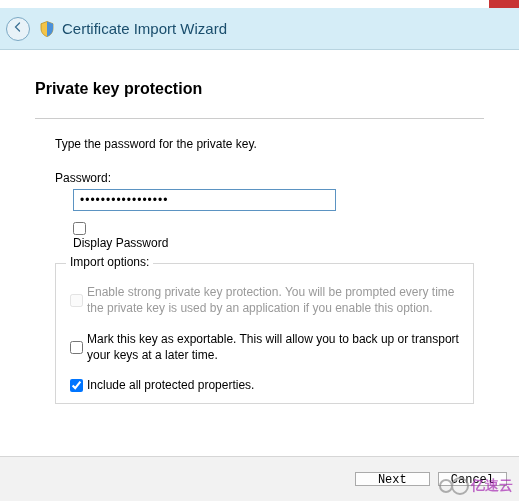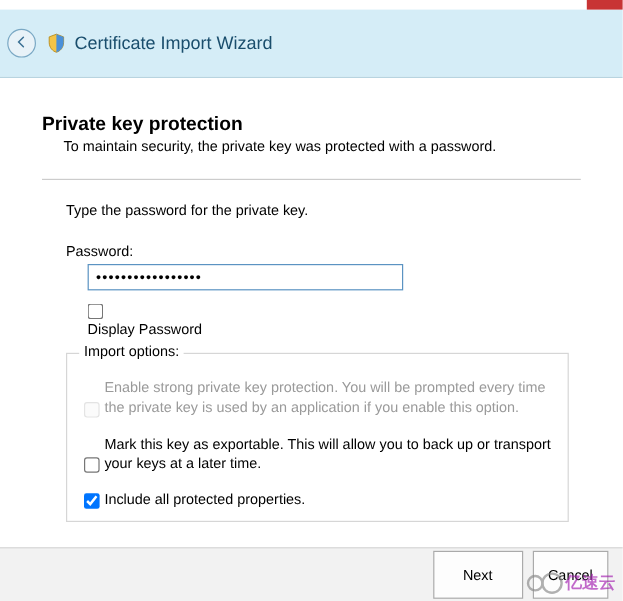--- a/index.html
+++ b/index.html
@@ -13,21 +13,21 @@
       position: relative;
     }
     .top-red {
       position: absolute;
       top: 0; right: 0;
       width: 30px; height: 8px;
       background: #c83434;
     }
     .header {
       background: linear-gradient(to bottom, #d5edf7, #d5edf7);
-      height: 57px;
+      height: 42px;
       display: flex;
       align-items: center;
       padding: 0 6px;
       border-bottom: 1px solid #b8d4e0;
       margin-top: 8px;
     }
     .back-btn {
       width: 24px; height: 24px;
       border: 1px solid #7aa8c4;
       border-radius: 50%;
@@ -114,21 +114,21 @@
     .options-legend {
       position: absolute;
       top: -9px;
       left: 10px;
       background: #fff;
       padding: 0 4px;
       font-size: 12px;
     }
     .opt-row {
       display: flex;
-      align-items: flex-end;
+      align-items: center;
       margin-bottom: 14px;
     }
     .opt-row:last-child { margin-bottom: 4px; }
     .opt-row input[type="checkbox"] {
       width: 13px; height: 13px;
       margin-right: 4px;
       margin-top: 1px;
       flex-shrink: 0;
     }
     .opt-row.disabled .chk-label { color: #9a9a9a; }
@@ -140,24 +140,24 @@
       border-top: 1px solid #d6d6d6;
       background: #f2f2f2;
       display: flex;
       justify-content: flex-end;
       align-items: center;
       padding-right: 12px;
       gap: 8px;
     }
     .btn {
       min-width: 75px;
-      height: 40px;
+      height: 14px;
       border: 1px solid #aaa;
       background: #fdfdfd;
-      font-family: Liberation Sans, sans-serif;
+      font-family: Liberation Mono, monospace;
       font-size: 12px;
       cursor: pointer;
       padding: 0 12px;
     }
     .watermark {
       position: absolute;
       right: 6px;
       bottom: 6px;
       display: flex;
       align-items: center;
@@ -193,21 +193,20 @@
     <svg viewBox="0 0 24 24">
         <path d="M12 2 L20 5 V11 C20 17 16 21 12 22 C8 21 4 17 4 11 V5 Z" fill="#f3c448" stroke="#b88b1a" stroke-width="1"></path>
         <path d="M12 2 L12 22 C16 21 20 17 20 11 V5 Z" fill="#4a90d9"></path>
       </svg>
   </span>
   <span class="header-title">Certificate Import Wizard</span>
 </div>
 
 <div class="content">
   <div class="section-title">Private key protection</div>
-  <div class="section-desc">To maintain security, the private key was protected with a password.</div>
   <hr class="sep">
   <div class="instruct">Type the password for the private key.</div>
 
   <div class="field-group">
     <label class="pw-label">Password:</label>
     <input type="text" class="pw-input" value="•••••••••••••••••" style="">
     <div class="chk-row">
       <input type="checkbox" style="">
       <span class="chk-label">Display Password</span>
     </div>

